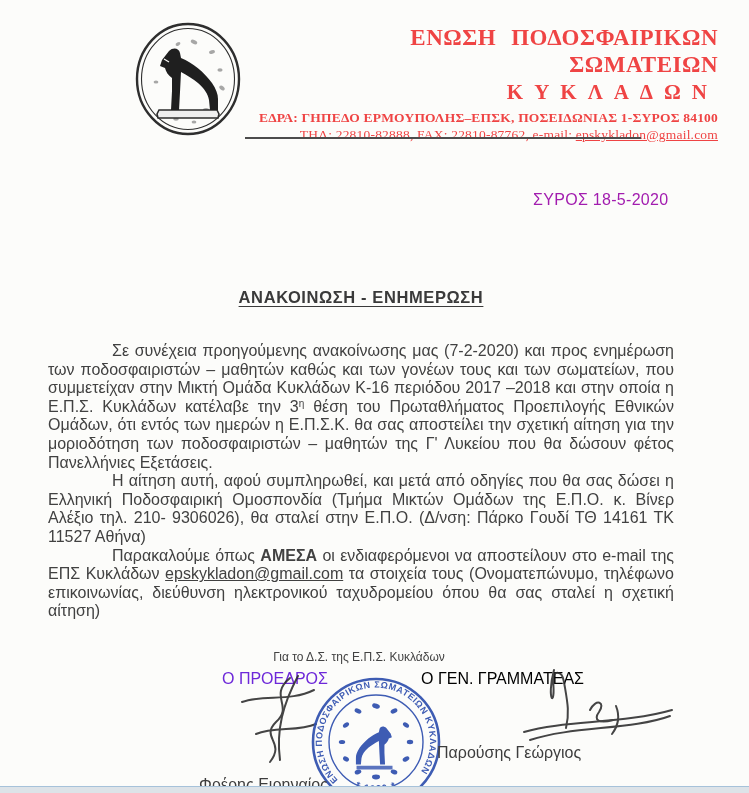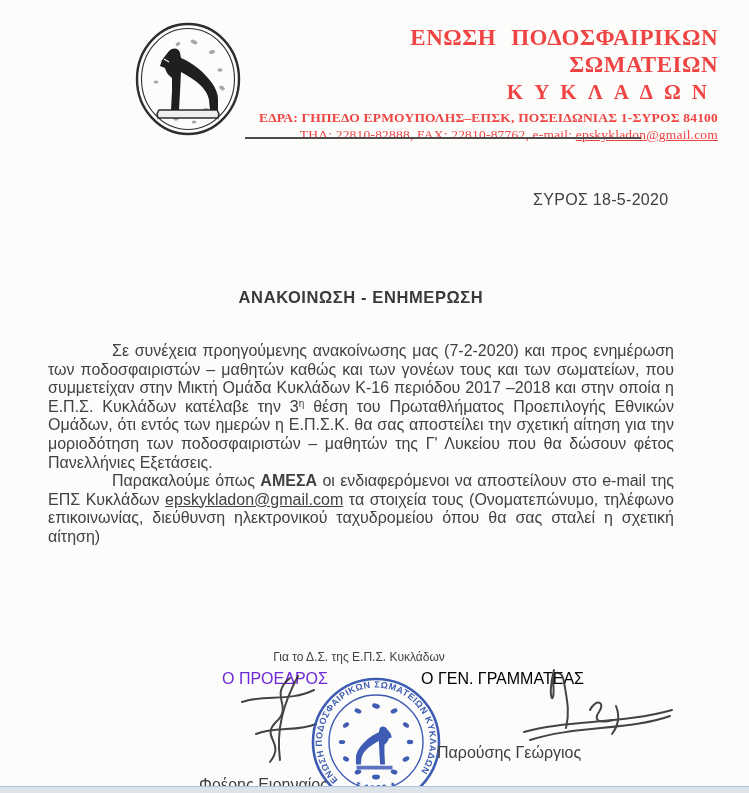--- a/index.html
+++ b/index.html
@@ -18,25 +18,25 @@
     position:absolute;left:250px;top:24px;width:468px;
     text-align:right;font-family:"Liberation Serif",serif;color:#ef4444;
   }
   .org1{font-size:23px;font-weight:bold;word-spacing:0.38em;letter-spacing:0.5px;line-height:27px;}
   .org2{font-size:21px;font-weight:bold;letter-spacing:11px;line-height:26px;margin-top:1px;}
   .addr{font-size:13.5px;font-weight:bold;letter-spacing:0.2px;line-height:17px;margin-top:4px;}
   .contact{font-size:13.5px;font-weight:normal;letter-spacing:0.2px;line-height:17px;}
   .u{text-decoration:underline;}
   .header-rule{position:absolute;left:245px;top:137px;width:396px;height:1.5px;background:#4c4c4c;}
   
-  .date-line{position:absolute;left:533px;top:191px;font-size:16px;color:#404040;letter-spacing:0.3px;}
+  .date-line{position:absolute;left:533px;top:191px;font-size:16px;color:#a21caf;letter-spacing:0.3px;}
   .doc-title{position:absolute;left:48px;top:288px;width:626px;text-align:center;}
   .doc-title span{
     font-size:16.5px;font-weight:bold;color:#3a3a3a;letter-spacing:0.6px;
-    text-underline-offset:3px;
+    text-decoration:underline;text-underline-offset:3px;
   }
   
   .body-col{
     position:absolute;left:48px;top:342px;width:626px;
     font-size:16px;line-height:18.6px;text-align:justify;color:#414141;
   }
   .body-col p{margin:0;}
   .indent{text-indent:64px;}
   .indent-wide{text-indent:128px;}
   .seg-sup{font-size:10px;vertical-align:5px;line-height:0;}
@@ -97,20 +97,21 @@
   <div class="header-rule"></div>
 
   <div class="date-line">ΣΥΡΟΣ 18-5-2020</div>
 
   <div class="doc-title">
     <span>ΑΝΑΚΟΙΝΩΣΗ - ΕΝΗΜΕΡΩΣΗ</span>
   </div>
 
   <div class="body-col">
       <p class="indent"><span>Σε συνέχεια προηγούμενης ανακοίνωσης μας (7-2-2020) και προς ενημέρωση των ποδοσφαιριστών – μαθητών καθώς και των γονέων τους και των σωματείων, που συμμετείχαν στην Μικτή Ομάδα Κυκλάδων Κ-16 περιόδου 2017 –2018 και στην οποία η Ε.Π.Σ. Κυκλάδων κατέλαβε την 3</span><span class="seg-sup">η</span><span> θέση του Πρωταθλήματος Προεπιλογής Εθνικών Ομάδων, ότι εντός των ημερών η Ε.Π.Σ.Κ. θα σας αποστείλει την σχετική αίτηση για την μοριοδότηση των ποδοσφαιριστών – μαθητών της Γ' Λυκείου που θα δώσουν φέτος Πανελλήνιες Εξετάσεις.</span></p>
+      <p class="indent"><span>Η αίτηση αυτή, αφού συμπληρωθεί, και μετά από οδηγίες που θα σας δώσει η Ελληνική Ποδοσφαιρική Ομοσπονδία (Τμήμα Μικτών Ομάδων της Ε.Π.Ο. κ. Βίνερ Αλέξιο τηλ. 210- 9306026), θα σταλεί στην Ε.Π.Ο. (Δ/νση: Πάρκο Γουδί ΤΘ 14161 ΤΚ 11527 Αθήνα)</span></p>
       <p class="indent"><span>Παρακαλούμε όπως </span><span class="seg-bold-underline">ΑΜΕΣΑ</span><span> οι ενδιαφερόμενοι να αποστείλουν στο e-mail της ΕΠΣ Κυκλάδων </span><span class="seg-email">epskykladon@gmail.com</span><span> τα στοιχεία τους (Ονοματεπώνυμο, τηλέφωνο επικοινωνίας, διεύθυνση ηλεκτρονικού ταχυδρομείου όπου θα σας σταλεί η σχετική  αίτηση)</span></p>
     </div>
 
   <div class="for-line">Για το Δ.Σ. της Ε.Π.Σ. Κυκλάδων</div>
   <div class="role-left">Ο ΠΡΟΕΔΡΟΣ</div>
   <div class="role-right">Ο ΓΕΝ. ΓΡΑΜΜΑΤΕΑΣ</div>
 
   <svg class="sig sig-left" viewBox="0 0 100 102">
     <g fill="none" stroke="#2b2b2b" stroke-width="2" stroke-linecap="round" opacity="0.88">
       <path d="M62,6 C40,24 66,34 48,50 C32,66 58,70 42,90"></path>

